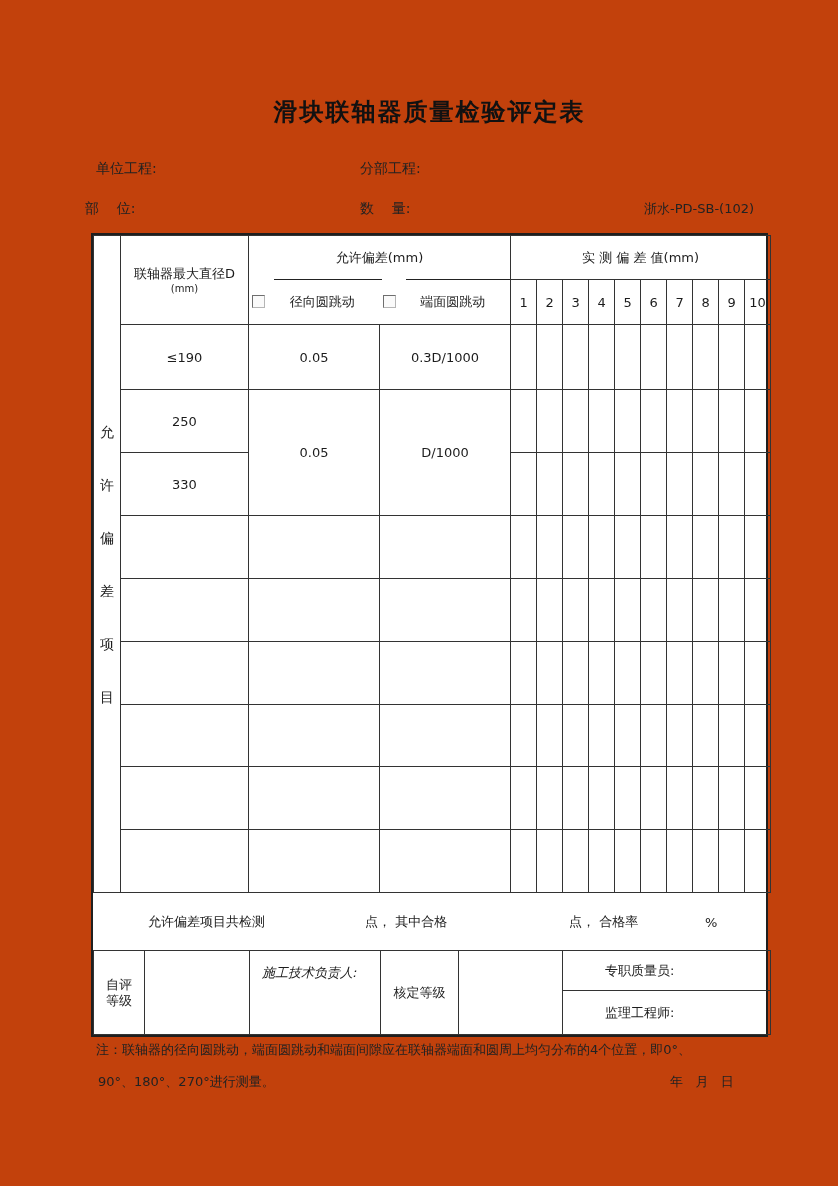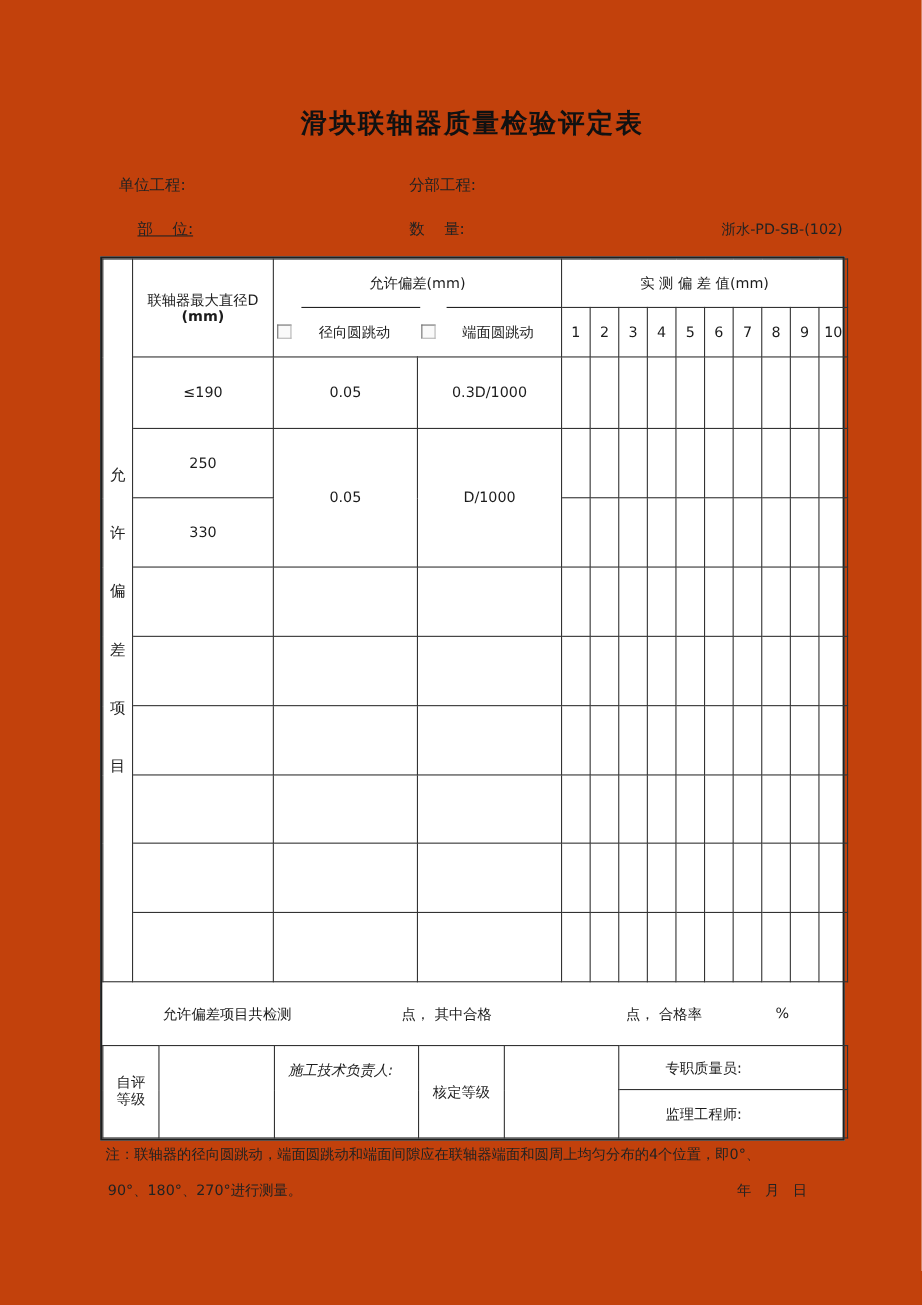--- a/index.html
+++ b/index.html
@@ -4,40 +4,40 @@
 <style>
   html,body{margin:0;padding:0;background:#ffffff;}
   .page{
     position:relative;width:838px;height:1186px;background:#c2410c;
     font-family:"DejaVu Sans",sans-serif;color:#1c1c1c;overflow:hidden;
   }
   .title{
     position:absolute;left:91px;top:96px;width:677px;text-align:center;
     font-size:24px;font-weight:bold;letter-spacing:2px;color:#111;
   }
-  .meta{position:absolute;font-size:14px;white-space:pre;color:#222;margin-left:12px;}
+  .meta{position:absolute;font-size:14px;white-space:pre;color:#222;}
   .m-unit{left:96px;top:160px;}
   .m-div{left:360px;top:160px;}
-  .m-part{left:113px;top:200px;text-decoration:underline;}
+  .m-part{left:85px;top:200px;}
   .m-qty{left:360px;top:200px;}
   .m-code{left:644px;top:200px;font-size:13px;}
 
   .sheet{
     position:absolute;left:91px;top:233px;width:677px;
     border:2px solid #1f1f1f;box-sizing:border-box;background:#fff;
   }
   table{border-collapse:collapse;table-layout:fixed;width:100%;}
   td{border:1px solid #333;text-align:center;vertical-align:middle;
      font-size:13px;padding:0;color:#1c1c1c;overflow:hidden;}
 
   .vlabel{width:27px;}
   .vtext{display:flex;flex-direction:column;align-items:center;justify-content:center;gap:39px;font-size:14px;line-height:14px;}
 
   .diamcell{line-height:16px;}
-  .diamcell .sub{font-size:13px;line-height:13px;font-weight:bold;}
+  .diamcell .sub{font-size:10px;line-height:13px;}
 
   .allow{border-bottom:none;position:relative;}
   .cbrow{border-top:none;}
   .useg{position:absolute;bottom:0;height:1px;background:#222;}
   .s1{left:25px;width:108px;}
   .s2{left:157px;width:104px;}
 
   .cbflex{display:flex;align-items:center;height:100%;}
   .half{flex:1;display:flex;align-items:center;}
   .cb{width:13px;height:13px;margin-left:3px;flex:0 0 13px;

